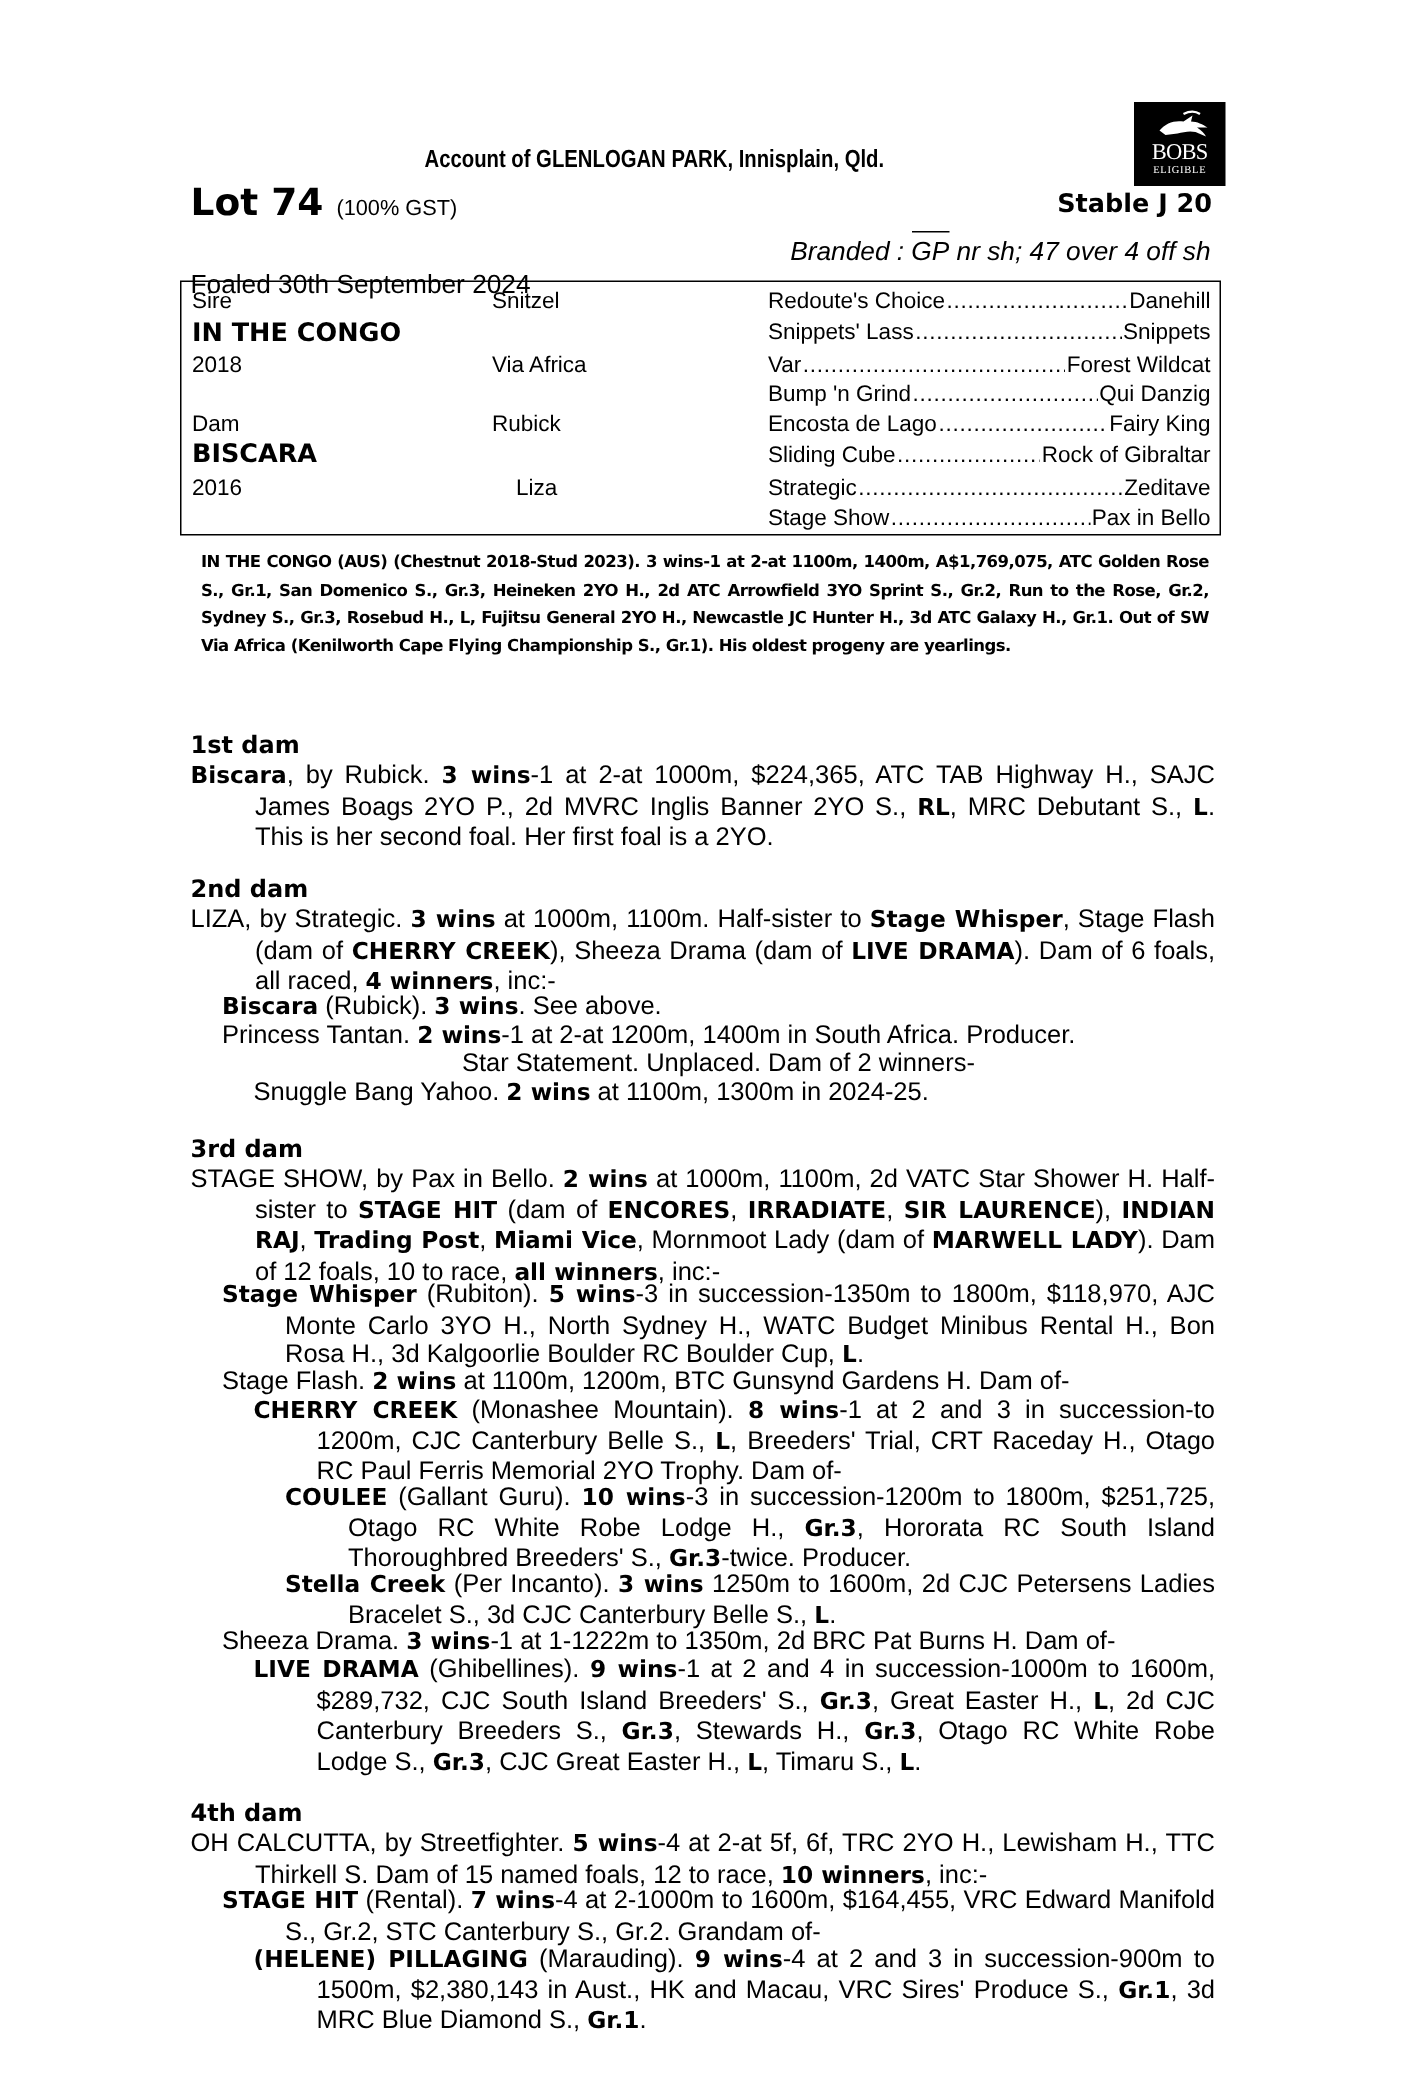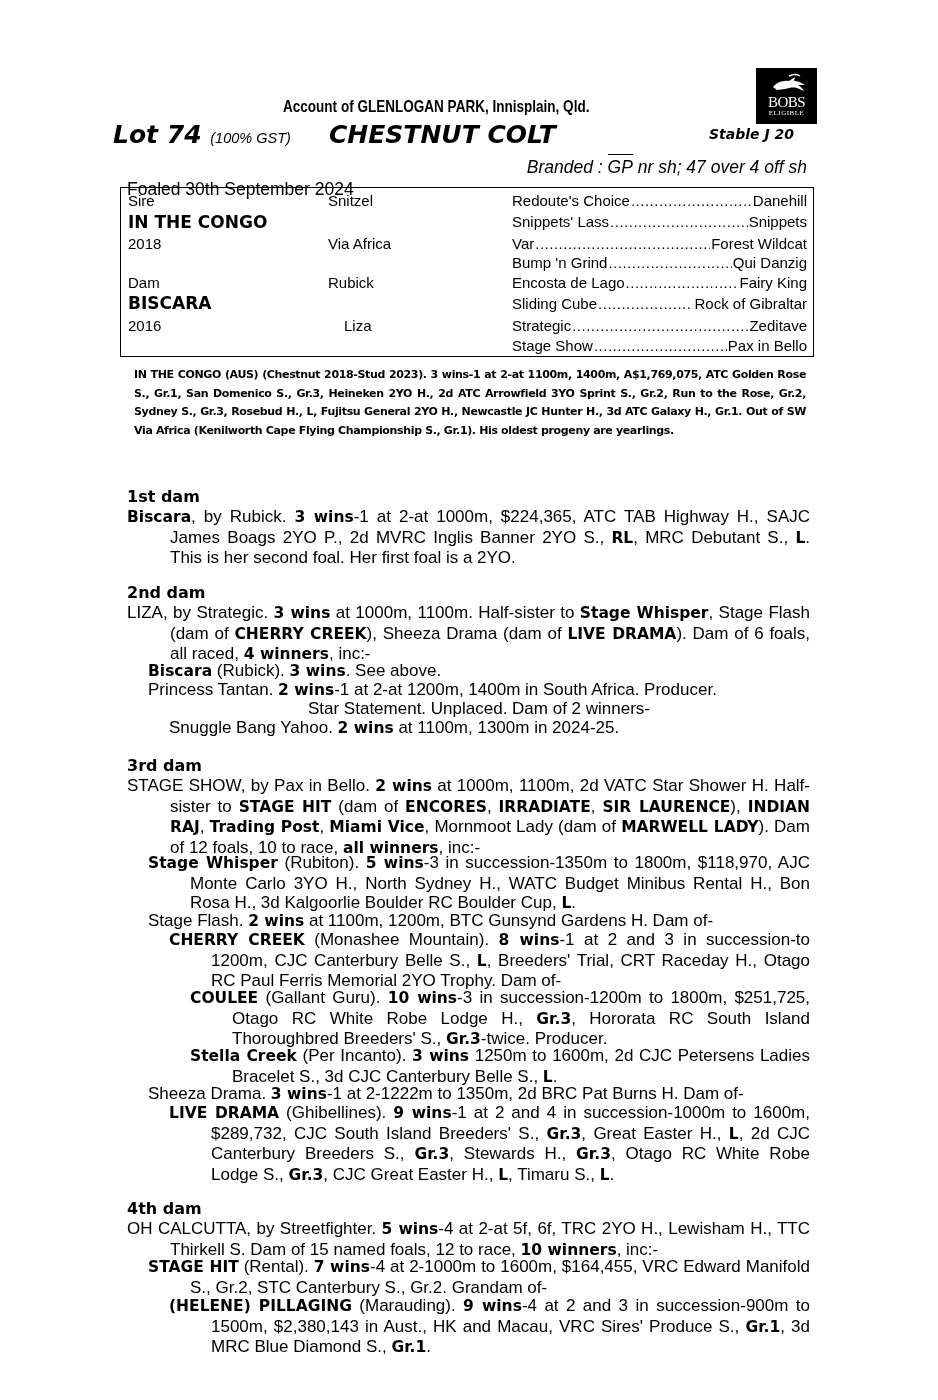--- a/index.html
+++ b/index.html
@@ -5,25 +5,25 @@
   html, body { margin: 0; padding: 0; background: #ffffff; }
   body { width: 938px; height: 1400px; position: relative; overflow: hidden; color: #000; font-family: "Liberation Sans", sans-serif; }
 
   .logo { position: absolute; left: 756px; top: 68px; width: 61px; height: 56px; background: #000; color: #fff; text-align: center; }
   .logo svg { display: block; margin: 5px auto 0; }
   .logo .bobs { font-family: "Liberation Serif", serif; font-size: 15px; line-height: 14px; letter-spacing: -0.5px; }
   .logo .elig { font-family: "Liberation Serif", serif; font-size: 7px; line-height: 8px; letter-spacing: 0.5px; }
 
   .account { position: absolute; left: 283px; top: 97px; font-family: "Liberation Sans", sans-serif; font-weight: bold; font-size: 16.5px; transform: scaleX(0.82); transform-origin: left top; white-space: nowrap; }
 
-  .lotline { position: absolute; left: 113px; top: 120px; width: 683px; height: 32px; font-style: italic; }
+  .lotline { position: absolute; left: 127px; top: 120px; width: 683px; height: 32px; }
   .lot { position: absolute; left: 0; top: 0; font-family: "DejaVu Sans", sans-serif; font-weight: bold; font-size: 25px; white-space: nowrap; }
   .gst { font-family: "Liberation Sans", sans-serif; font-weight: normal; font-size: 14.5px; }
   .colt { position: absolute; left: 216px; top: 0; font-family: "DejaVu Sans", sans-serif; font-weight: bold; font-size: 25px; white-space: nowrap; }
-  .stable { position: absolute; right: 2px; top: 6px; font-family: "DejaVu Sans", sans-serif; font-weight: bold; font-size: 14px; white-space: nowrap; }
+  .stable { position: absolute; right: 2px; top: 6px; font-family: "DejaVu Sans", sans-serif; font-weight: bold; font-size: 17px; white-space: nowrap; }
 
   .foaled { position: absolute; left: 127px; top: 155px; font-size: 17.5px; white-space: nowrap; margin-top: 24px; }
   .branded { position: absolute; right: 131px; top: 155px; font-size: 17.5px; white-space: nowrap; font-style: italic; }
   .brandmark { display: inline-block; position: relative; padding-top: 2px; }
   .brandmark::before { content: ""; position: absolute; left: 0; right: 0; top: -1px; height: 3px; border-top: 1.5px solid #000; }
 
   .ped { position: absolute; left: 120px; top: 187px; width: 694px; height: 170px; border: 1.3px solid #000; box-sizing: border-box; font-size: 15px; }
   .ped .c { position: absolute; white-space: nowrap; }
   .ped .big { font-family: "DejaVu Sans", sans-serif; font-weight: bold; font-size: 17px; }
   .gp { position: absolute; left: 391px; width: 295px; display: flex; white-space: nowrap; }
@@ -46,21 +46,20 @@
     <path d="M22 3 C26 1 30 1 33 3" stroke="#fff" stroke-width="1.5" fill="none"></path>
   </svg>
   <div class="bobs">BOBS</div>
   <div class="elig">ELIGIBLE</div>
 </div>
 
 <div class="account">Account of GLENLOGAN PARK, Innisplain, Qld.</div>
 
 <div class="lotline">
   <span class="lot"><span>Lot 74</span> <span class="gst">(100% GST)</span></span>
-  <span class="colt">CHESTNUT COLT</span>
   <span class="stable">Stable J 20</span>
 </div>
 
 <div class="foaled">Foaled 30th September 2024</div>
 <div class="branded"><span>Branded : </span><span class="brandmark">GP</span><span> nr sh; 47 over 4 off sh</span></div>
 
 <div class="ped">
   <span class="c" style="left:7px;top:4px">Sire</span>
   <span class="c big" style="left:7px;top:24px">IN THE CONGO</span>
   <span class="c" style="left:7px;top:47px">2018</span>
@@ -128,19 +127,19 @@
 <div class="para" style="left:169px;width:641px;top:718px;text-align:left"><span>Snuggle Bang Yahoo. </span><span class="b">2 wins</span><span> at 1100m, 1300m in 2024-25.</span></div>
 
 <div class="sec-h" style="top:756px">3rd dam</div>
 <div class="para h1" style="top:776px"><span>STAGE SHOW, by Pax in Bello. </span><span class="b">2 wins</span><span> at 1000m, 1100m, 2d VATC Star Shower H. Half-sister to </span><span class="b">STAGE HIT</span><span> (dam of </span><span class="b">ENCORES</span><span>, </span><span class="b">IRRADIATE</span><span>, </span><span class="b">SIR LAURENCE</span><span>), </span><span class="b">INDIAN RAJ</span><span>, </span><span class="b">Trading Post</span><span>, </span><span class="b">Miami Vice</span><span>, Mornmoot Lady (dam of </span><span class="b">MARWELL LADY</span><span>). Dam of 12 foals, 10 to race, </span><span class="b">all winners</span><span>, inc:-</span></div>
 
 <div class="para" style="left:148px;width:662px;padding-left:42px;text-indent:-42px;box-sizing:border-box;top:853px"><span class="b">Stage Whisper</span><span> (Rubiton). </span><span class="b">5 wins</span><span>-3 in succession-1350m to 1800m, $118,970, AJC Monte Carlo 3YO H., North Sydney H., WATC Budget Minibus Rental H., Bon Rosa H., 3d Kalgoorlie Boulder RC Boulder Cup, </span><span class="b">L</span><span>.</span></div>
 <div class="para" style="left:148px;width:662px;top:911px;text-align:left"><span>Stage Flash. </span><span class="b">2 wins</span><span> at 1100m, 1200m, BTC Gunsynd Gardens H. Dam of-</span></div>
 <div class="para" style="left:169px;width:641px;padding-left:42px;text-indent:-42px;box-sizing:border-box;top:930px"><span class="b">CHERRY CREEK</span><span> (Monashee Mountain). </span><span class="b">8 wins</span><span>-1 at 2 and 3 in succession-to 1200m, CJC Canterbury Belle S., </span><span class="b">L</span><span>, Breeders' Trial, CRT Raceday H., Otago RC Paul Ferris Memorial 2YO Trophy. Dam of-</span></div>
 <div class="para" style="left:190px;width:620px;padding-left:42px;text-indent:-42px;box-sizing:border-box;top:988px"><span class="b">COULEE</span><span> (Gallant Guru). </span><span class="b">10 wins</span><span>-3 in succession-1200m to 1800m, $251,725, Otago RC White Robe Lodge H., </span><span class="b">Gr.3</span><span>, Hororata RC South Island Thoroughbred Breeders' S., </span><span class="b">Gr.3</span><span>-twice. Producer.</span></div>
 <div class="para" style="left:190px;width:620px;padding-left:42px;text-indent:-42px;box-sizing:border-box;top:1046px"><span class="b">Stella Creek</span><span> (Per Incanto). </span><span class="b">3 wins</span><span> 1250m to 1600m, 2d CJC Petersens Ladies Bracelet S., 3d CJC Canterbury Belle S., </span><span class="b">L</span><span>.</span></div>
-<div class="para" style="left:148px;width:662px;top:1084px;text-align:left"><span>Sheeza Drama. </span><span class="b">3 wins</span><span>-1 at 2-1222m to 1350m, 2d BRC Pat Burns H. Dam of-</span></div>
+<div class="para" style="left:148px;width:662px;top:1084px;text-align:left"><span>Sheeza Drama. </span><span class="b">3 wins</span><span>-1 at 1-1222m to 1350m, 2d BRC Pat Burns H. Dam of-</span></div>
 <div class="para" style="left:169px;width:641px;padding-left:42px;text-indent:-42px;box-sizing:border-box;top:1103px"><span class="b">LIVE DRAMA</span><span> (Ghibellines). </span><span class="b">9 wins</span><span>-1 at 2 and 4 in succession-1000m to 1600m, $289,732, CJC South Island Breeders' S., </span><span class="b">Gr.3</span><span>, Great Easter H., </span><span class="b">L</span><span>, 2d CJC Canterbury Breeders S., </span><span class="b">Gr.3</span><span>, Stewards H., </span><span class="b">Gr.3</span><span>, Otago RC White Robe Lodge S., </span><span class="b">Gr.3</span><span>, CJC Great Easter H., </span><span class="b">L</span><span>, Timaru S., </span><span class="b">L</span><span>.</span></div>
 
 <div class="sec-h" style="top:1199px">4th dam</div>
 <div class="para h1" style="top:1219px"><span>OH CALCUTTA, by Streetfighter. </span><span class="b">5 wins</span><span>-4 at 2-at 5f, 6f, TRC 2YO H., Lewisham H., TTC Thirkell S. Dam of 15 named foals, 12 to race, </span><span class="b">10 winners</span><span>, inc:-</span></div>
 <div class="para" style="left:148px;width:662px;padding-left:42px;text-indent:-42px;box-sizing:border-box;top:1257px"><span class="b">STAGE HIT</span><span> (Rental). </span><span class="b">7 wins</span><span>-4 at 2-1000m to 1600m, $164,455, VRC Edward Manifold S., Gr.2, STC Canterbury S., Gr.2. Grandam of-</span></div>
 <div class="para" style="left:169px;width:641px;padding-left:42px;text-indent:-42px;box-sizing:border-box;top:1296px"><span class="b">(HELENE) PILLAGING</span><span> (Marauding). </span><span class="b">9 wins</span><span>-4 at 2 and 3 in succession-900m to 1500m, $2,380,143 in Aust., HK and Macau, VRC Sires' Produce S., </span><span class="b">Gr.1</span><span>, 3d MRC Blue Diamond S., </span><span class="b">Gr.1</span><span>.</span></div>
 
 </body></html>

